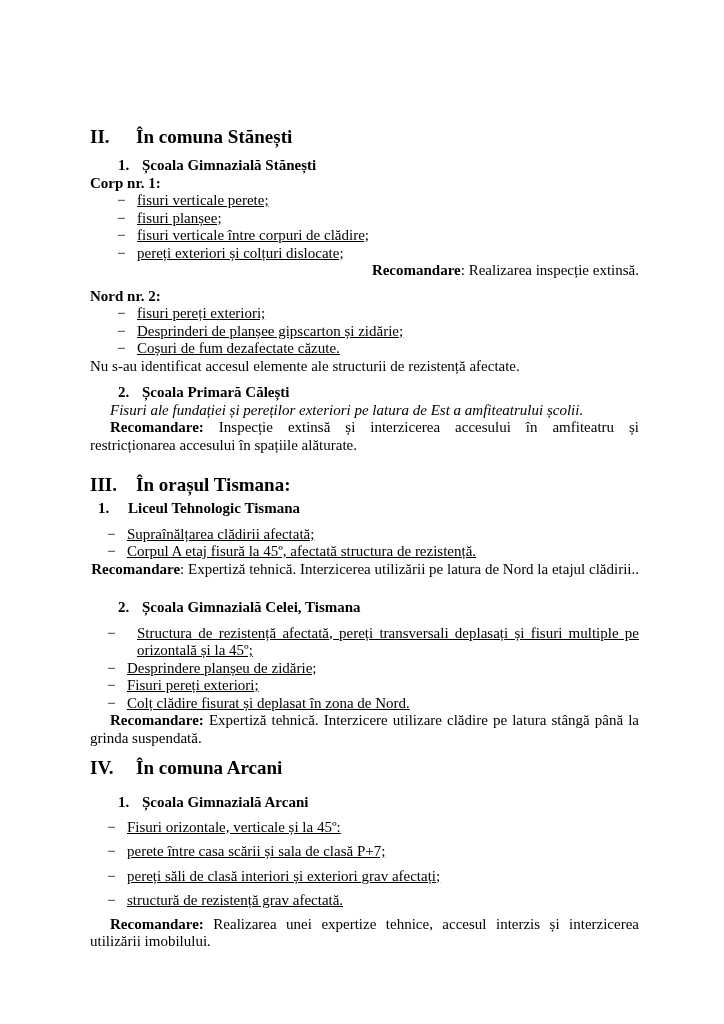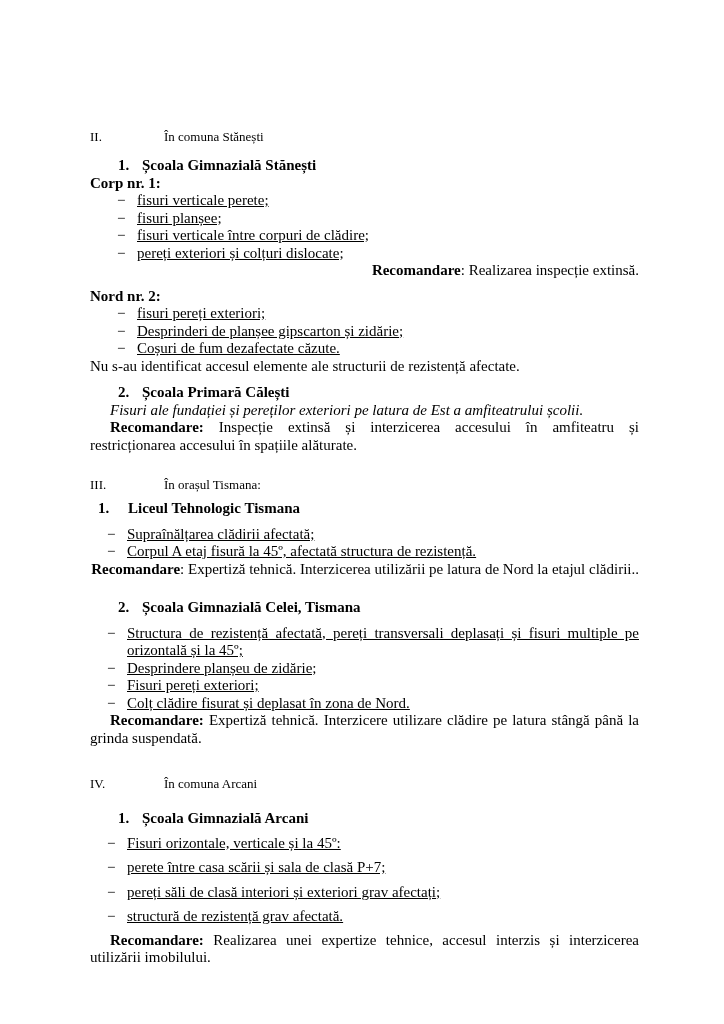--- a/index.html
+++ b/index.html
@@ -9,41 +9,41 @@
     width:724px; height:1024px;
     background:#ffffff;
     color:#000000;
     font-family:"Liberation Serif","DejaVu Serif",serif;
     font-size:15px;
     line-height:17.5px;
     overflow:hidden;
   }
   .content { padding:126px 85px 0 90px; }
 
-  .sec-head { display:flex; font-size:13px; line-height:22px; font-weight:normal;gap:28px; }
+  .sec-head { display:flex; font-size:19px; line-height:22px; font-weight:bold; }
   .sec-num  { width:46px; flex:none; }
   .m-sec3 { margin-top:20px; }
-  .m-sec4 { margin-top:26px; }
+  .m-sec4 { margin-top:10px; }
 
   .sch-head { display:flex; font-weight:bold; padding-left:28px; margin-top:9px; }
   .sch-num  { width:24px; flex:none; }
   .sch-head.outdent { padding-left:8px; }
   .sch-head.outdent .sch-num { width:30px; }
   .m-sch-sm { margin-top:4px; }
   .m-sch-lg { margin-top:21px; }
   .m-sch-iv { margin-top:15px; }
 
   .corp { font-weight:bold; }
   .corp.m-top { margin-top:8px; }
 
   .bullet { display:flex; padding-left:27px; }
   .bullet.outdent { padding-left:17px; }
   .bullet .dash { width:20px; flex:none; }
   .bullet .txt { flex:1;text-decoration:underline; }
-  .bullet .txt.just { text-align:justify; }
+  .bullet .txt.just { text-align:justify;margin-left:10px; }
   .bullet.gap-top { margin-top:8px; }
   .bullet.sp { margin-top:7px; }
 
   .par  { text-indent:20px;font-style:italic; }
   .reco { text-indent:20px; text-align:justify; }
   .reco.flush { text-indent:0; text-align:right; }
   .reco.m-top { margin-top:6px; }
   .bold { font-weight:bold; }
 </style>
 </head>

